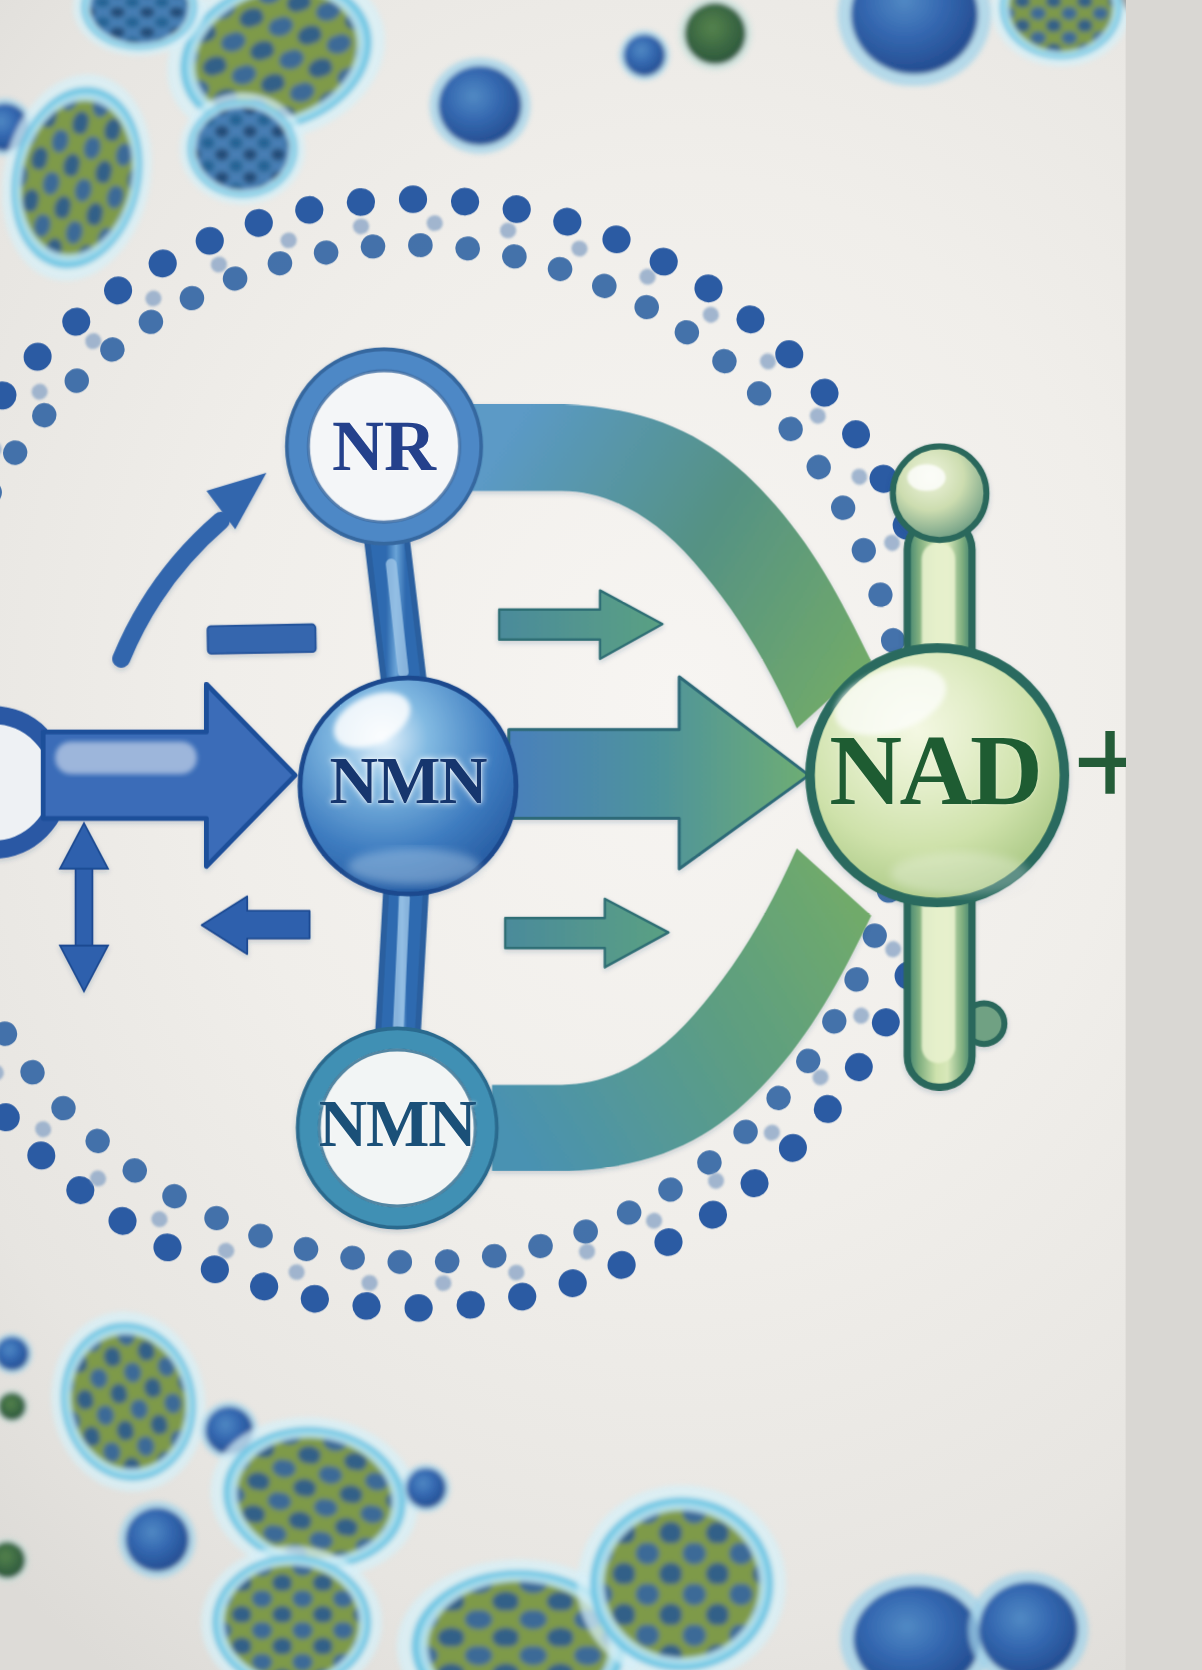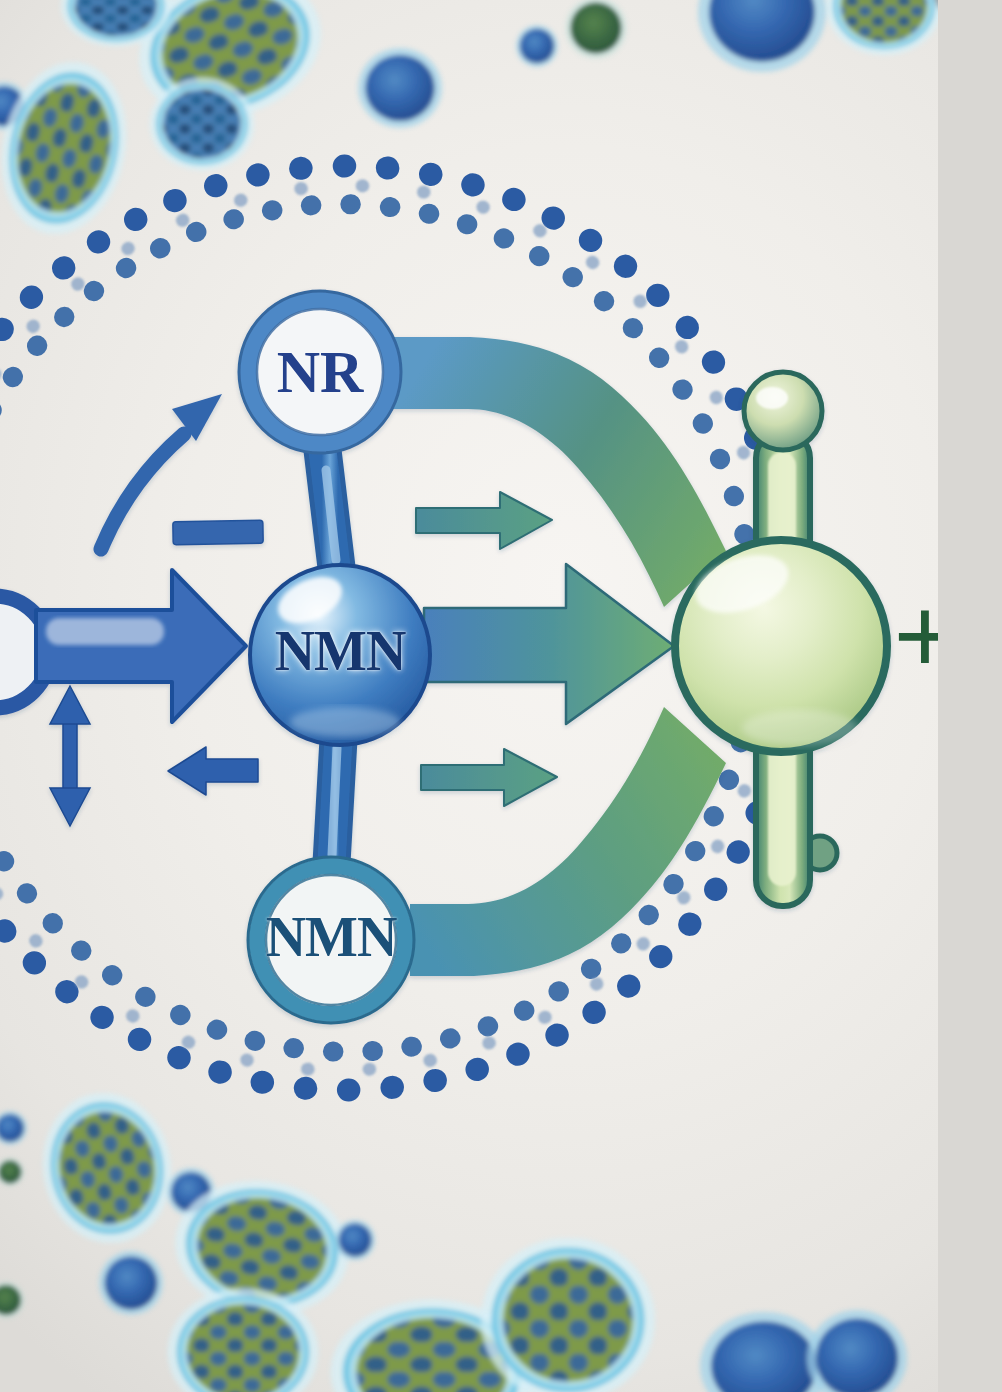--- a/index.html
+++ b/index.html
@@ -246,14 +246,15 @@
         <ellipse cx="742" cy="584" rx="48" ry="26" fill="#ffffff" opacity="0.7" transform="rotate(-18 742 584)" filter="url(#b2)"></ellipse>
         <ellipse cx="800" cy="728" rx="58" ry="18" fill="#ffffff" opacity="0.25" filter="url(#b3)"></ellipse>
       </g>
     </g>
   </g>
 </svg>
 
 <div class="node-label" id="lbl-nr">NR</div>
 <div class="node-label" id="lbl-nmn-c">NMN</div>
 <div class="node-label" id="lbl-nmn-b">NMN</div>
+<div class="node-label" id="lbl-nad">NAD</div>
 <div class="node-label" id="lbl-plus">+</div>
 </div>
 
 </body></html>

